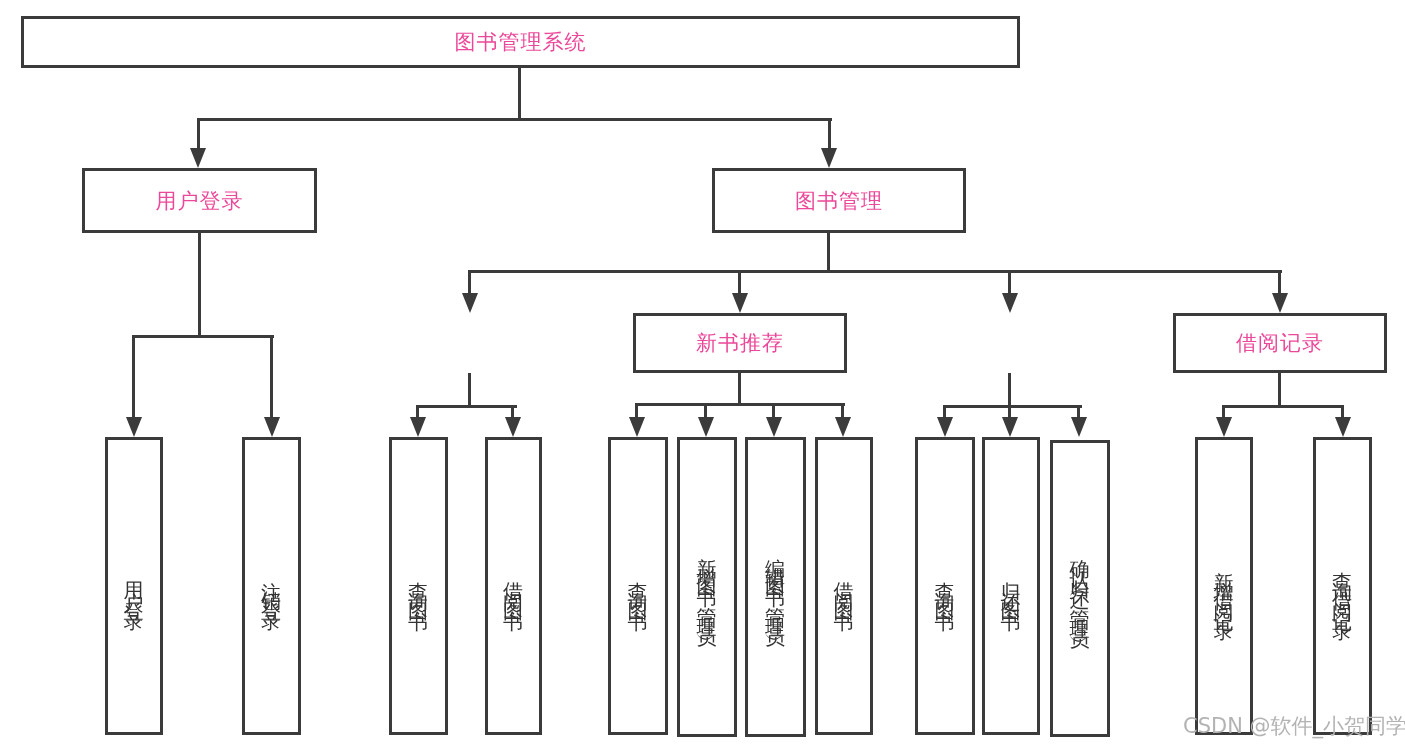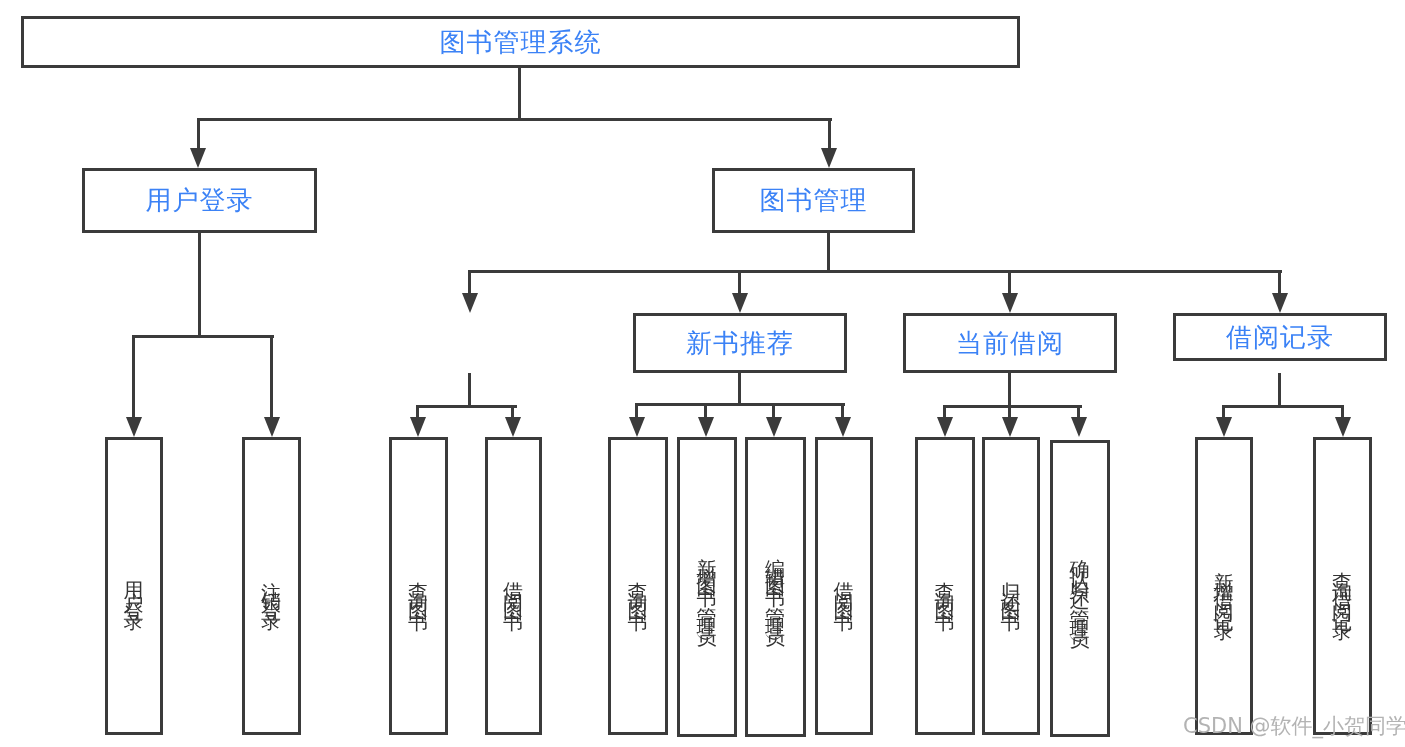--- a/index.html
+++ b/index.html
@@ -4,21 +4,21 @@
 <style>
   html,body{margin:0;padding:0;background:#ffffff;}
   #stage{
     position:relative;width:1405px;height:747px;background:#ffffff;overflow:hidden;
     font-family:"DejaVu Sans","Liberation Sans",sans-serif;color:#333333;
   }
   .box{
     position:absolute;box-sizing:border-box;background:#ffffff;
     border:3px solid #3b3b3b;display:flex;align-items:center;justify-content:center;
   }
-  .hlabel{font-size:26px;letter-spacing:1px;color:#3b82f6;white-space:nowrap;}
+  .hlabel{font-size:21px;letter-spacing:1px;color:#ec4899;white-space:nowrap;}
   .vtext{
     writing-mode:vertical-rl;font-size:20px;letter-spacing:10px;line-height:1;
     color:#333333;white-space:nowrap;
   }
   .line{position:absolute;background:#3b3b3b;}
   .arrow{
     position:absolute;width:0;height:0;
     border-left:8px solid transparent;border-right:8px solid transparent;
     border-top:20px solid #3b3b3b;
   }
@@ -39,21 +39,21 @@
   <div class="line" style="left:518px;top:68px;width:3px;height:52px;"></div>
   <div class="line" style="left:197px;top:118px;width:635px;height:3px;"></div>
   <div class="line" style="left:197px;top:118px;width:3px;height:32px;"></div>
   <div class="line" style="left:828px;top:118px;width:3px;height:32px;"></div>
   <div class="arrow" style="left:190px;top:148px;"></div>
   <div class="arrow" style="left:821px;top:148px;"></div>
 
   <div class="box" style="left:82px;top:168px;width:235px;height:65px;">
     <span class="hlabel">用户登录</span>
   </div>
-  <div class="box" style="left:712px;top:168px;width:203px;height:65px;">
+  <div class="box" style="left:712px;top:168px;width:254px;height:65px;">
     <span class="hlabel">图书管理</span>
   </div>
 
   <div class="line" style="left:198px;top:233px;width:3px;height:104px;"></div>
   <div class="line" style="left:132px;top:335px;width:142px;height:3px;"></div>
   <div class="line" style="left:132px;top:335px;width:3px;height:82px;"></div>
   <div class="line" style="left:270px;top:335px;width:3px;height:82px;"></div>
   <div class="arrow" style="left:126px;top:417px;"></div>
   <div class="arrow" style="left:264px;top:417px;"></div>
 
@@ -64,24 +64,21 @@
   <div class="line" style="left:1008px;top:270px;width:3px;height:25px;"></div>
   <div class="line" style="left:1278px;top:270px;width:3px;height:25px;"></div>
   <div class="arrow" style="left:462px;top:293px;"></div>
   <div class="arrow" style="left:732px;top:293px;"></div>
   <div class="arrow" style="left:1002px;top:293px;"></div>
   <div class="arrow" style="left:1272px;top:293px;"></div>
 
   <div class="box" style="left:633px;top:313px;width:214px;height:60px;">
     <span class="hlabel">新书推荐</span>
   </div>
-  <div class="box" style="left:903px;top:313px;width:214px;height:60px;">
-    <span class="hlabel">当前借阅</span>
-  </div>
-  <div class="box" style="left:1173px;top:313px;width:214px;height:48px;">
+  <div class="box" style="left:1173px;top:313px;width:214px;height:60px;">
     <span class="hlabel">借阅记录</span>
   </div>
 
   <div class="line" style="left:468px;top:373px;width:3px;height:35px;"></div>
   <div class="line" style="left:416px;top:405px;width:101px;height:3px;"></div>
   <div class="line" style="left:416px;top:405px;width:3px;height:14px;"></div>
   <div class="line" style="left:511px;top:405px;width:3px;height:14px;"></div>
   <div class="arrow" style="left:410px;top:417px;"></div>
   <div class="arrow" style="left:505px;top:417px;"></div>
 

